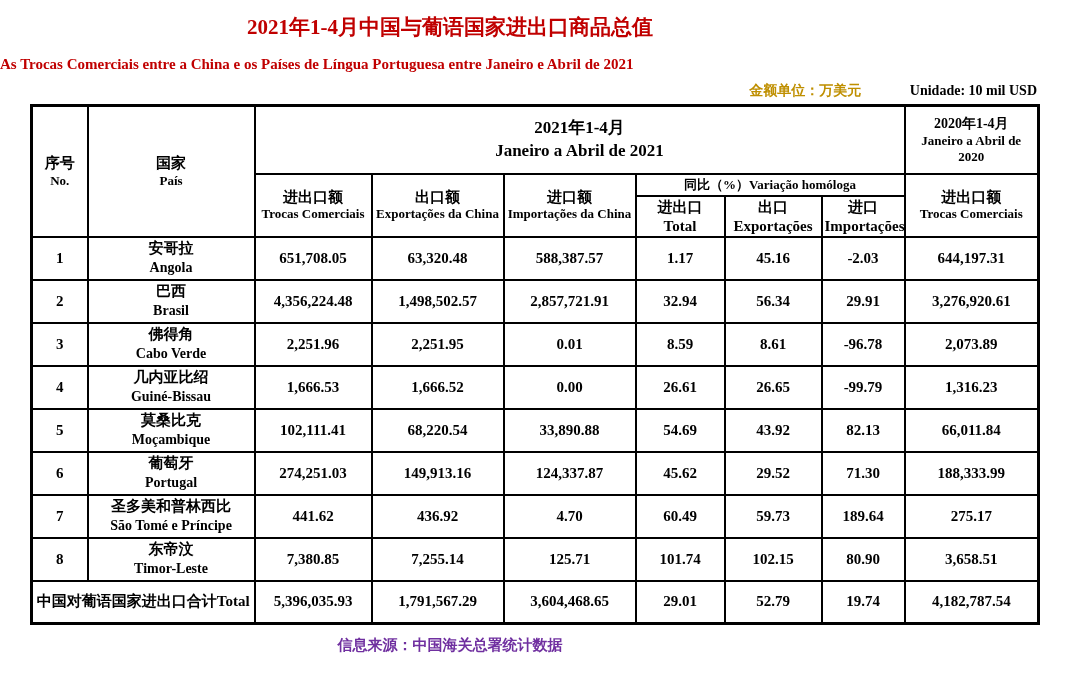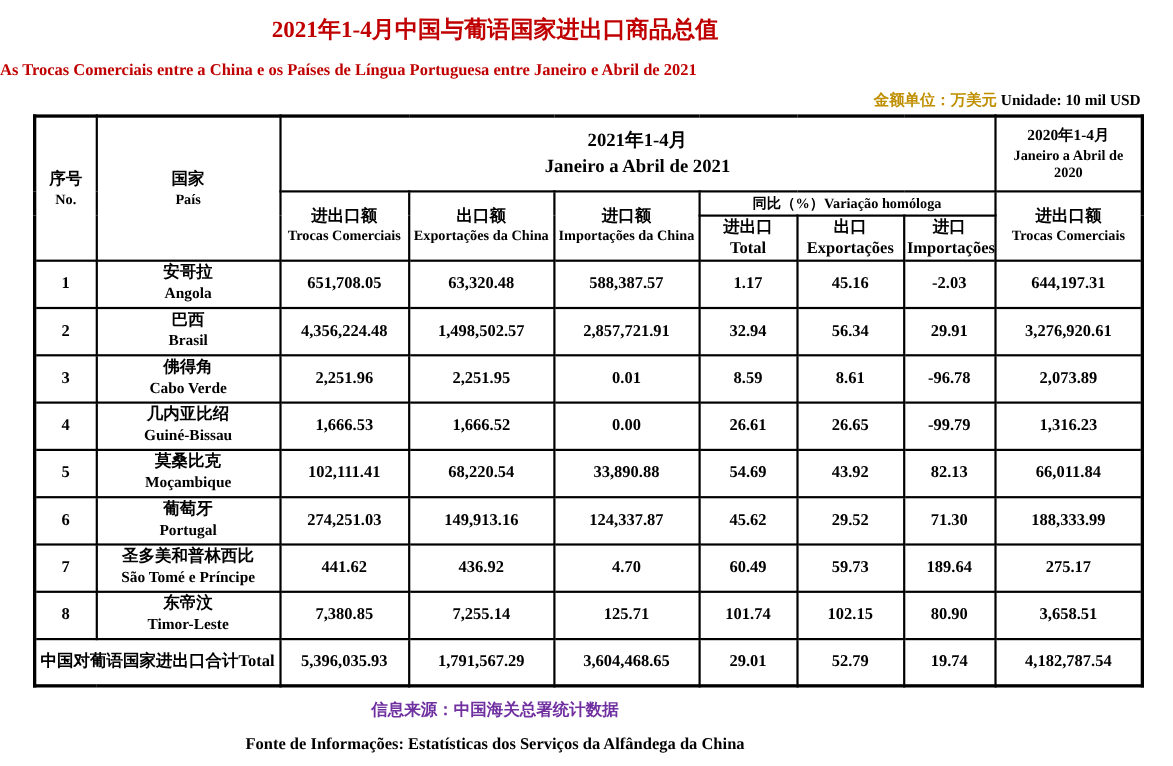--- a/index.html
+++ b/index.html
@@ -11,21 +11,21 @@
   .title-cn{
     text-align:center;font-size:21px;line-height:1.3;color:#C00000;margin:0 0 0 0;
   }
   .subtitle-pt{
     text-align:left;font-size:15px;line-height:1.2;color:#C00000;margin:14px 0 0 0;
   }
   .unit-line{
     width:1007px;margin:9px 29px 4px 30px;text-align:right;font-size:14px;
   }
   .unit-cn{color:#BF8F00;}
-  .unit-pt{color:#000;}
+  .unit-pt{color:#000;margin-left:45px;}
   table.trade{
     margin-left:30px;border-collapse:collapse;table-layout:fixed;width:1007px;
     border:3px solid #000;
   }
   table.trade th,table.trade td{
     border:2px solid #000;text-align:center;vertical-align:middle;
     padding:1px 2px;box-sizing:border-box;font-weight:bold;
   }
   thead tr.hr1{height:68px;}
   thead tr.hr2{height:21px;}
@@ -247,15 +247,14 @@
         <td class="num">3,604,468.65</td>
         <td class="num">29.01</td>
         <td class="num">52.79</td>
         <td class="num">19.74</td>
         <td class="num">4,182,787.54</td>
       </tr>
     </tbody>
   </table>
 
   <div class="footer-cn">信息来源：中国海关总署统计数据</div>
-  <div class="footer-pt">Fonte de Informações: Estatísticas dos Serviços da Alfândega da China</div>
 
 </div>
 
 </body></html>

